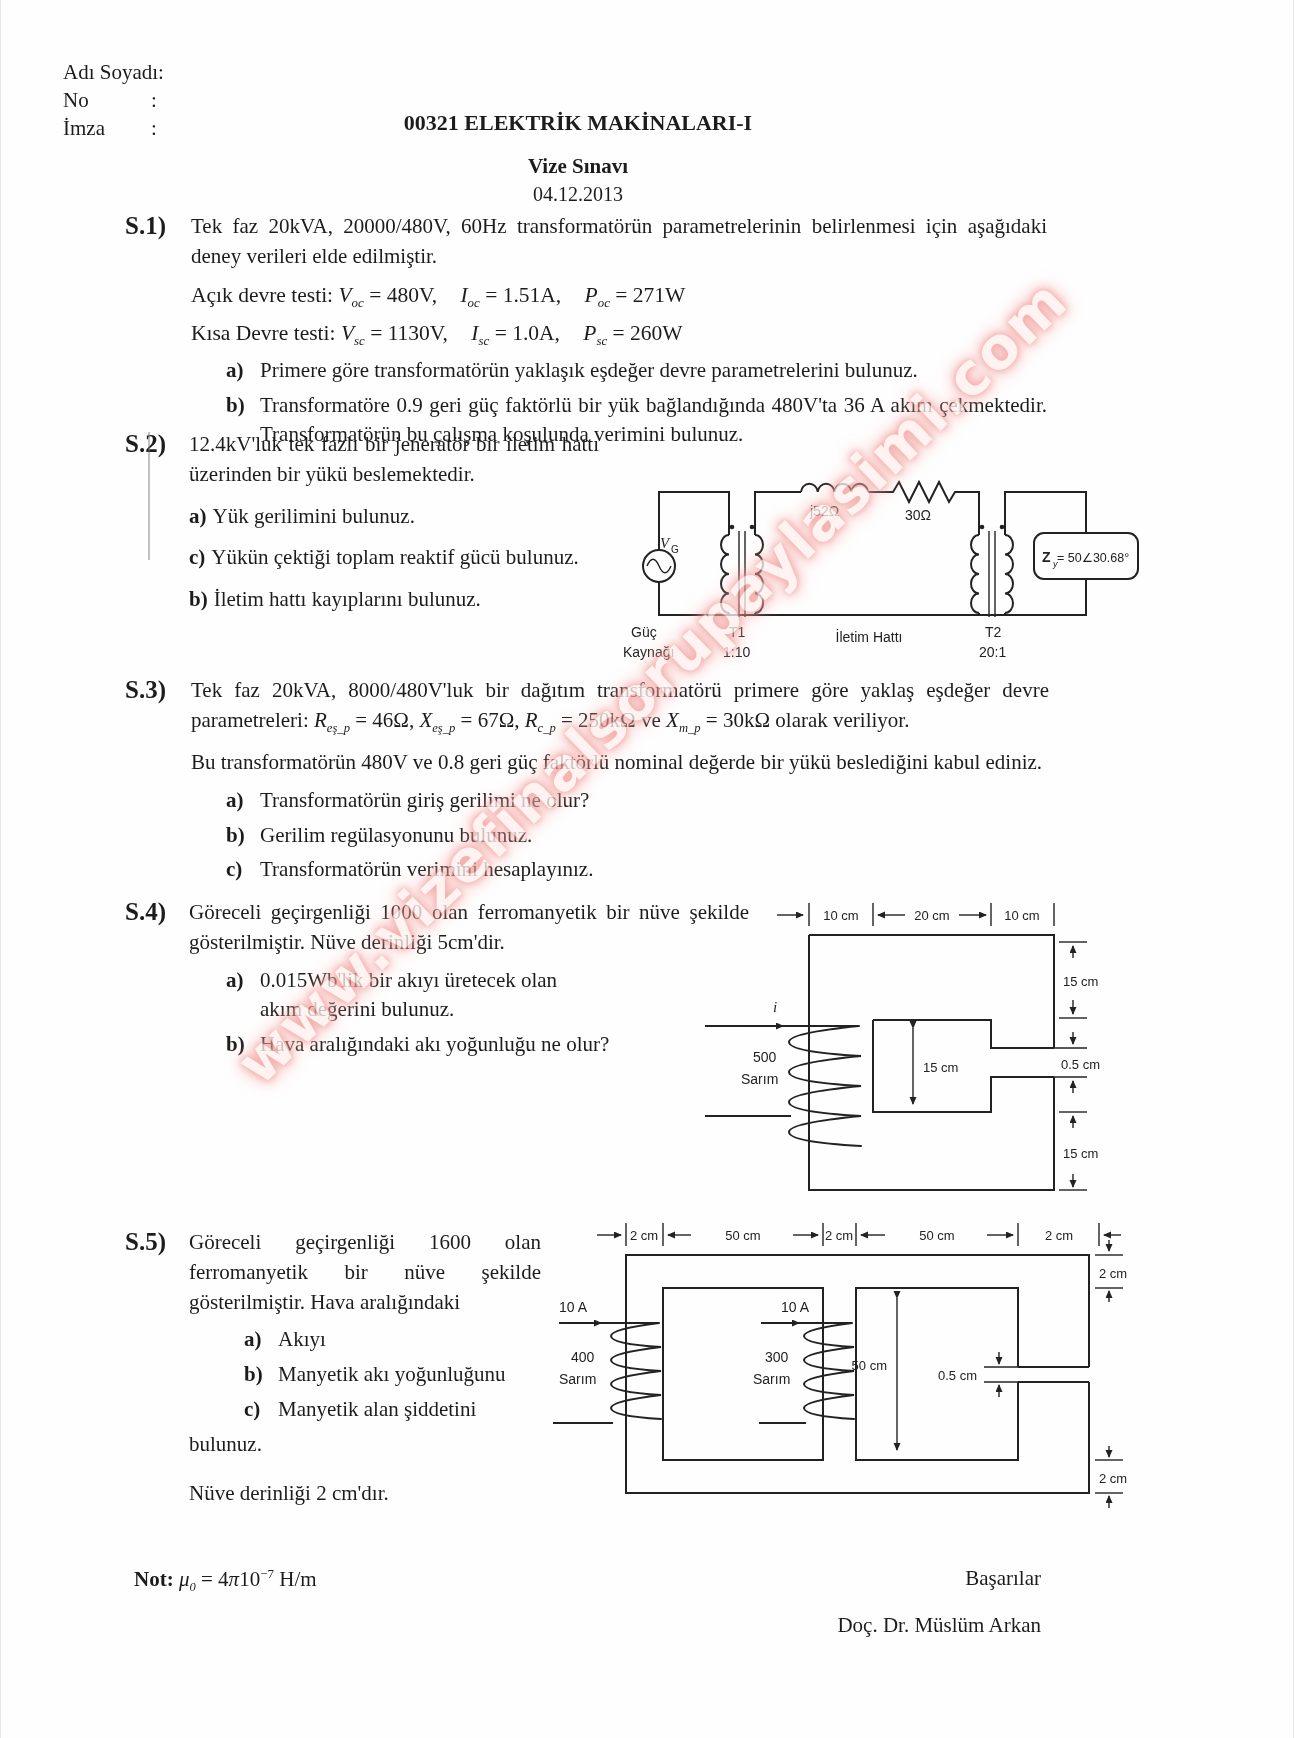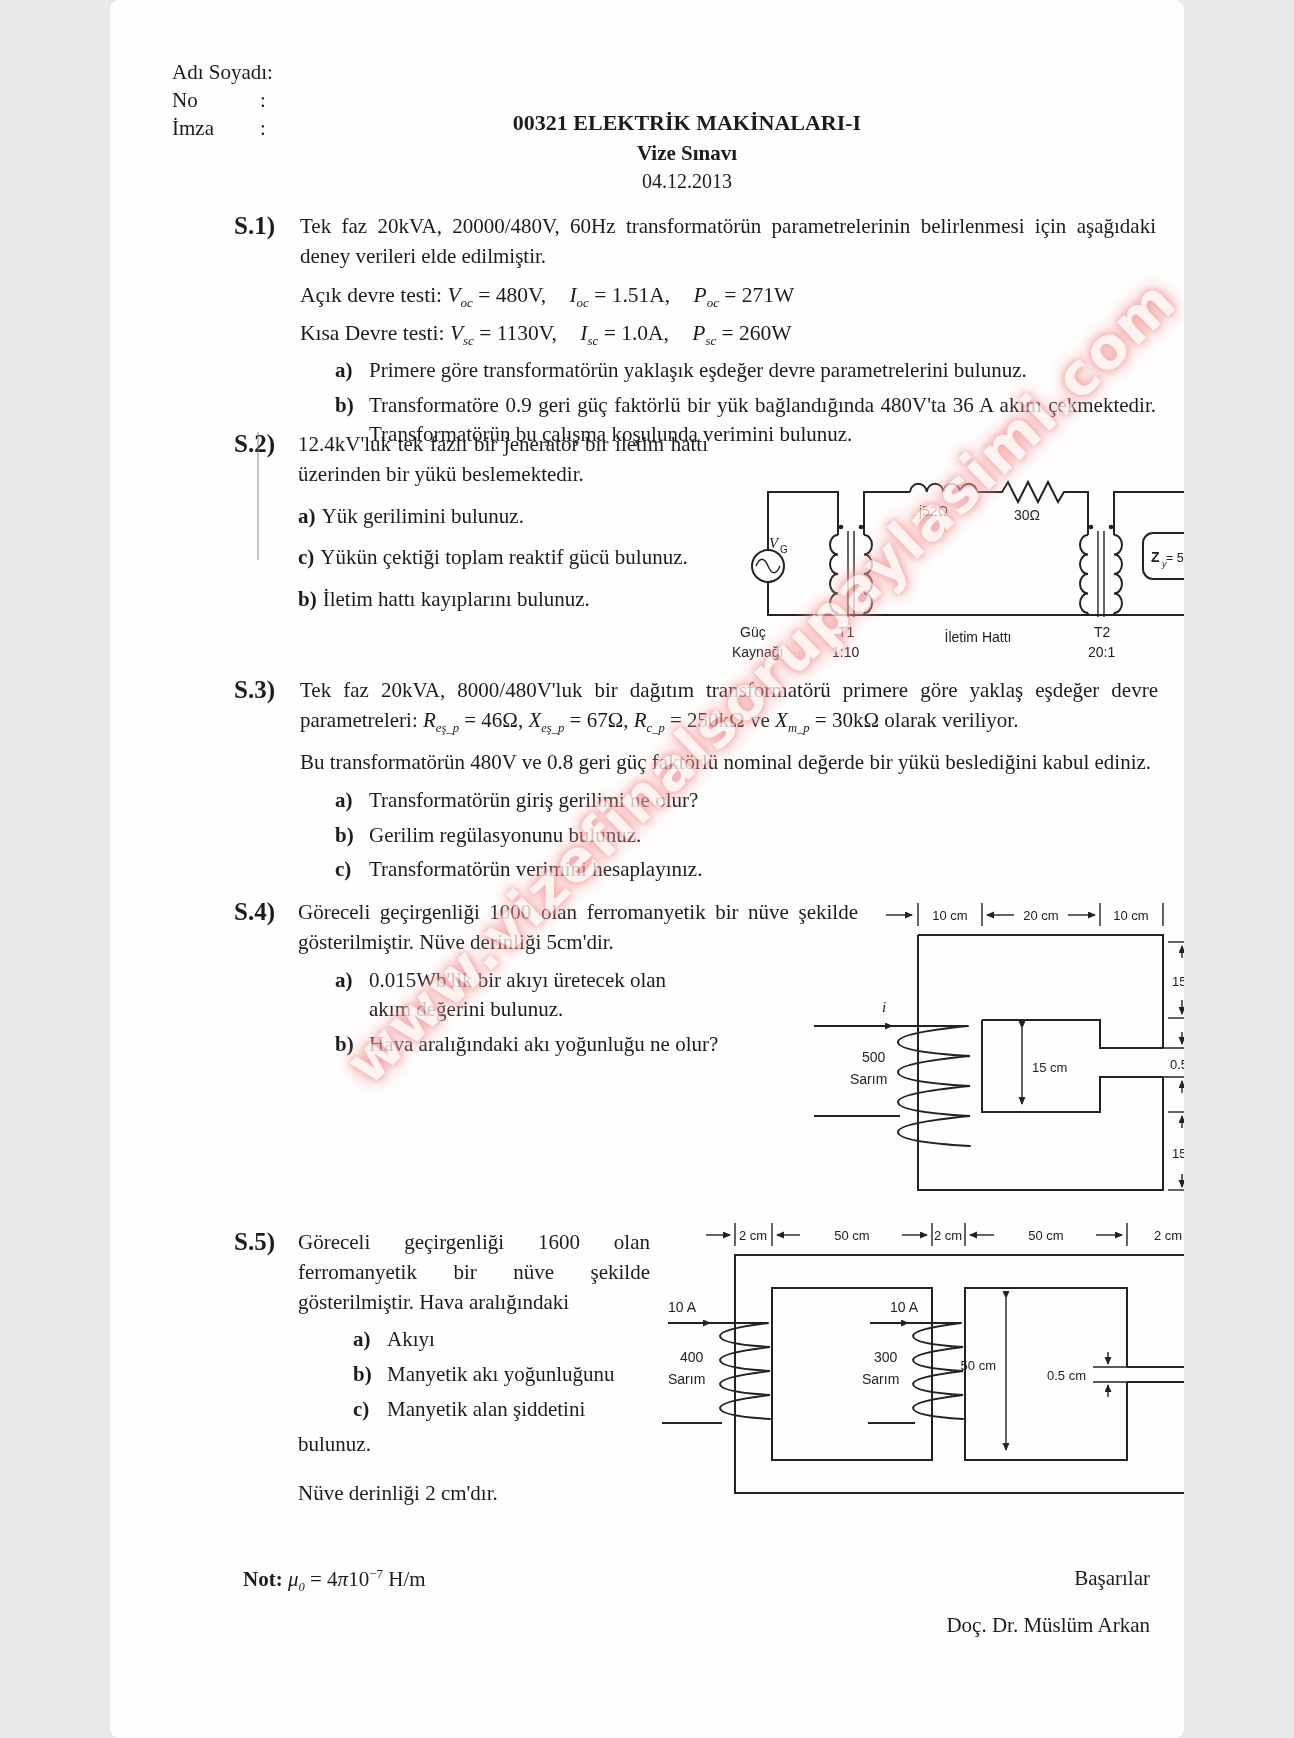--- a/index.html
+++ b/index.html
@@ -1,26 +1,26 @@
 <!DOCTYPE html>
 <html><head>
 <meta charset="utf-8">
 <style>
   html,body{margin:0;padding:0;background:#e8e8e8;}
-  .page{position:relative;width:1074px;height:1738px;background:#fefefe;margin:0 auto;
-        font-family:"Liberation Serif",serif;color:#1c1c1c;overflow:hidden;border-radius:9px;}
+  .page{position:relative;width:1292px;height:1738px;background:#fefefe;margin:0 auto;
+        font-family:"Liberation Serif",serif;color:#1c1c1c;overflow:hidden;}
   .abs{position:absolute;}
   
   .hdr{left:62px;top:58px;font-size:21px;line-height:28px;}
   .hrow .hl{display:inline-block;}
   .hrow .hl.pad{width:88px;}
   
   .titleblk{left:327px;top:110px;width:500px;text-align:center;}
   .course{font-weight:bold;font-size:22px;text-align:center;}
-  .examname{font-weight:bold;font-size:21px;margin-top:5px;}
+  .examname{font-weight:bold;font-size:21px;margin-top:18px;}
   .examdate{font-size:20px;margin-top:4px;}
   
   .qlabel{position:absolute;font-weight:bold;font-size:25px;}
   .qbody{position:absolute;font-size:21px;line-height:1.42;}
   .just{text-align:justify;}
   p.qp{margin:0 0 8px 0;}
   .mathline{margin:6px 0 2px 0;font-size:21.5px;}
   .msym{font-style:italic;}
   sub.msub{font-size:0.60em;font-style:italic;}
   .mgap{display:inline-block;width:18px;}

